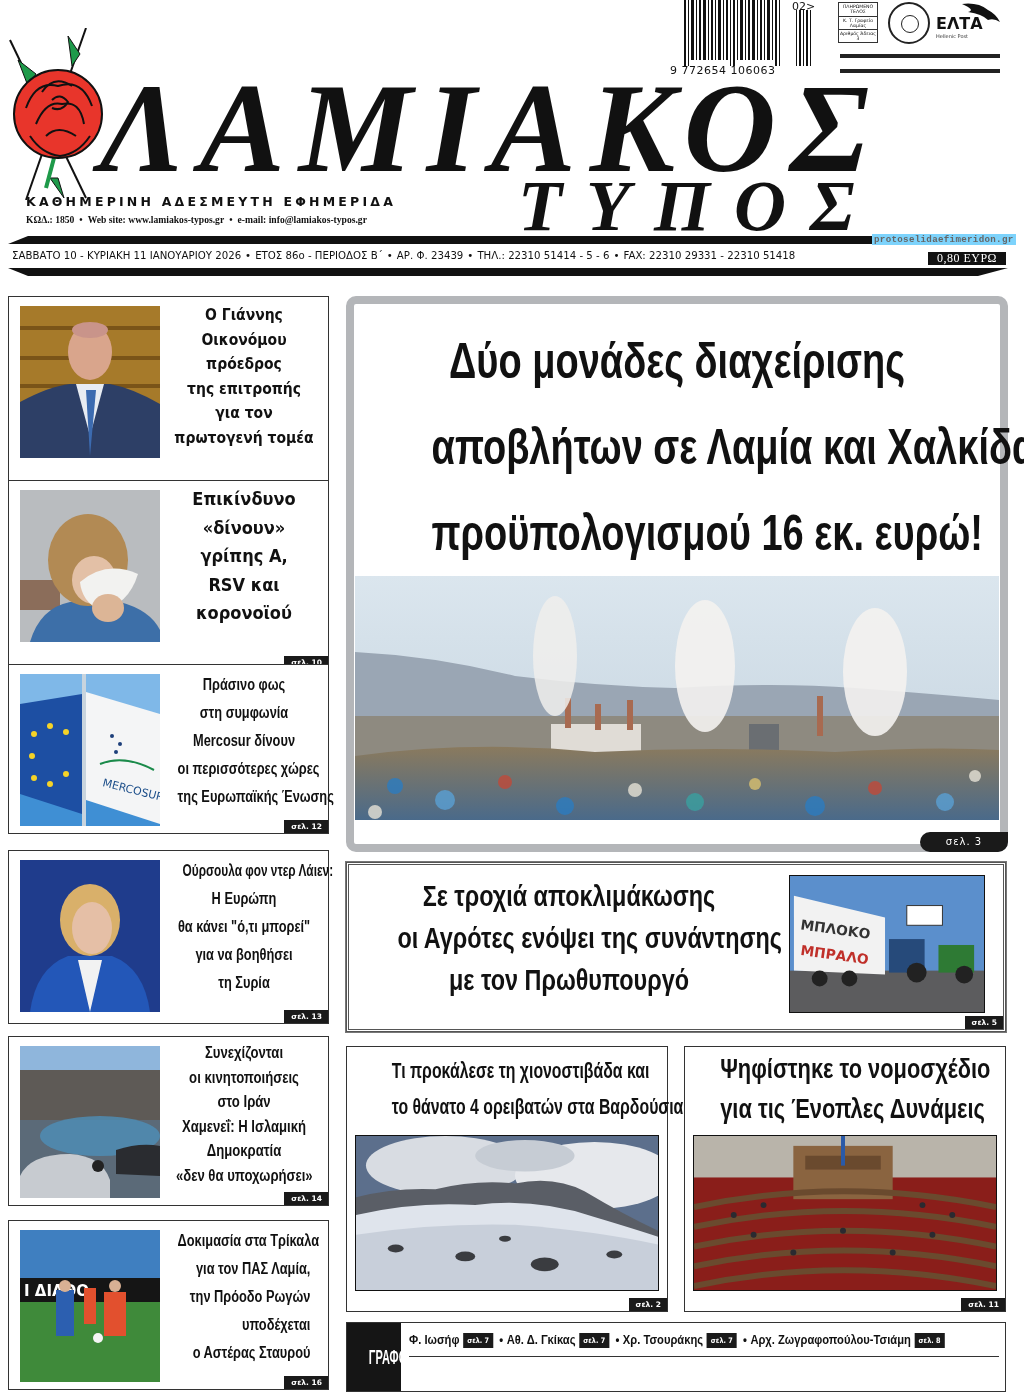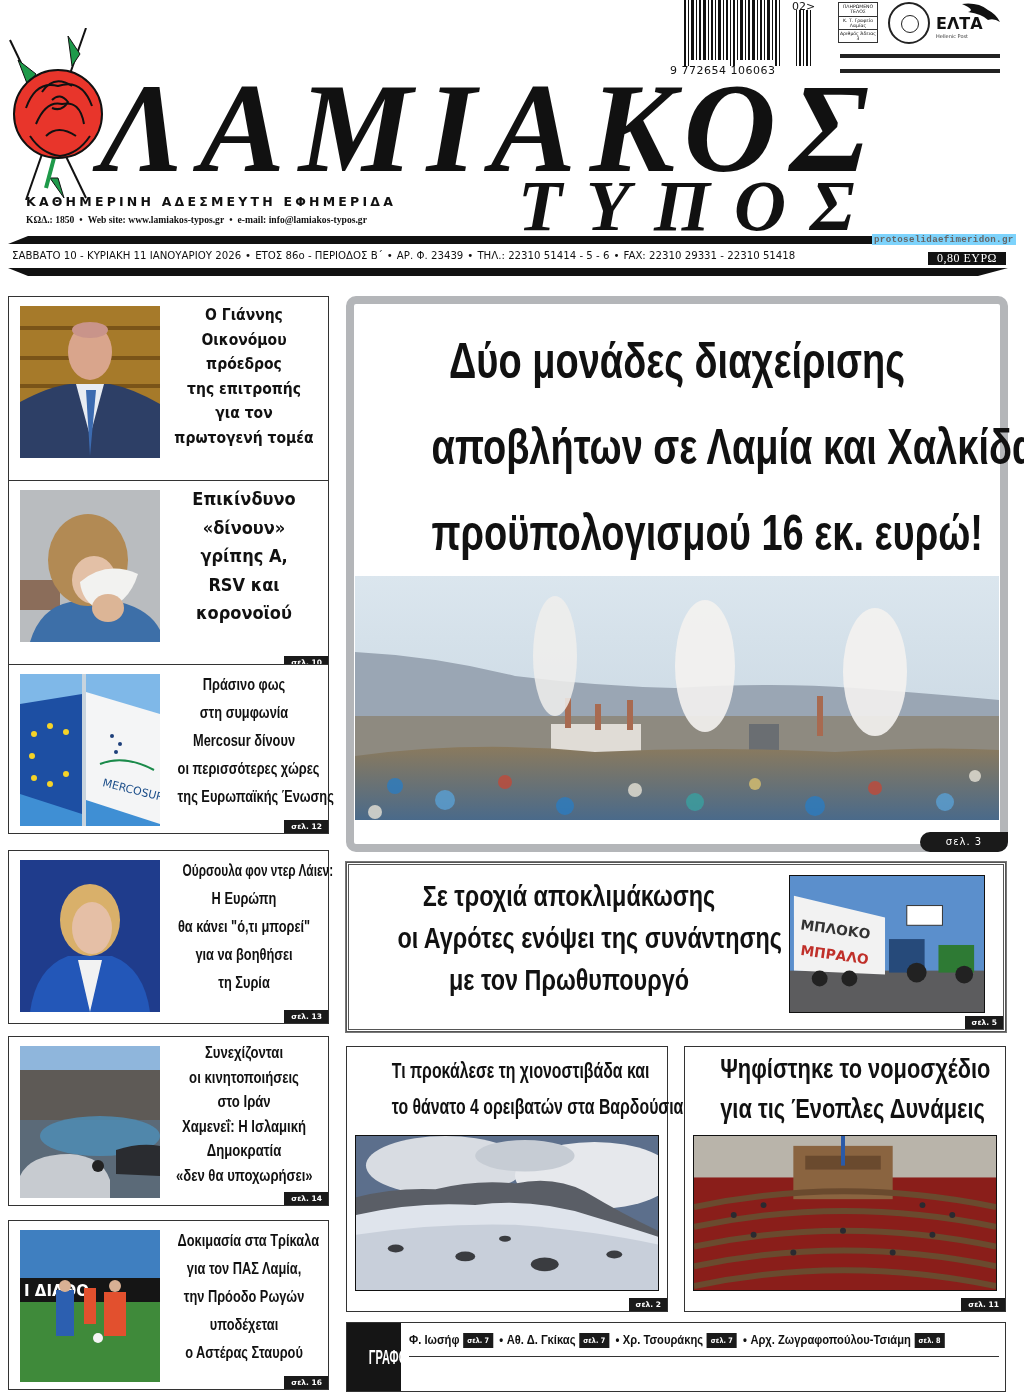--- a/index.html
+++ b/index.html
@@ -388,21 +388,21 @@
     <rect width="140" height="48" fill="#3f7fc0"></rect>
     <rect y="48" width="140" height="24" fill="#151515"></rect>
     <text x="4" y="66" font-family="DejaVu Sans, sans-serif" font-weight="bold" font-size="15" fill="#fff">Ι ΔΙΑΘΟ</text>
     <rect x="36" y="60" width="18" height="46" fill="#2c5fb0"></rect>
     <circle cx="45" cy="56" r="6" fill="#d8b094"></circle>
     <rect x="84" y="62" width="22" height="44" fill="#e2502e"></rect>
     <circle cx="95" cy="56" r="6" fill="#d8b094"></circle>
     <rect x="64" y="58" width="12" height="36" fill="#e2502e"></rect>
     <circle cx="78" cy="108" r="5" fill="#f4f4f4"></circle>
   </svg>
-  <div class="side-text cond" style="font-size:16px;line-height:28px;top:6px;">
+  <div class="side-text cond" style="font-size:16px;line-height:28px;top:6px;text-align:right;">
     <div style="transform:scaleX(0.8);white-space:nowrap;">Δοκιμασία στα Τρίκαλα</div>
     <div style="transform:scaleX(0.8);white-space:nowrap;">για τον ΠΑΣ Λαμία,</div>
     <div style="transform:scaleX(0.8);white-space:nowrap;">την Πρόοδο Ρωγών</div>
     <div style="transform:scaleX(0.8);white-space:nowrap;">υποδέχεται</div>
     <div style="transform:scaleX(0.8);white-space:nowrap;">ο Αστέρας Σταυρού</div>
   </div>
   <div class="page-tag">σελ. 16</div>
 </div>
 
 <div class="lead">

